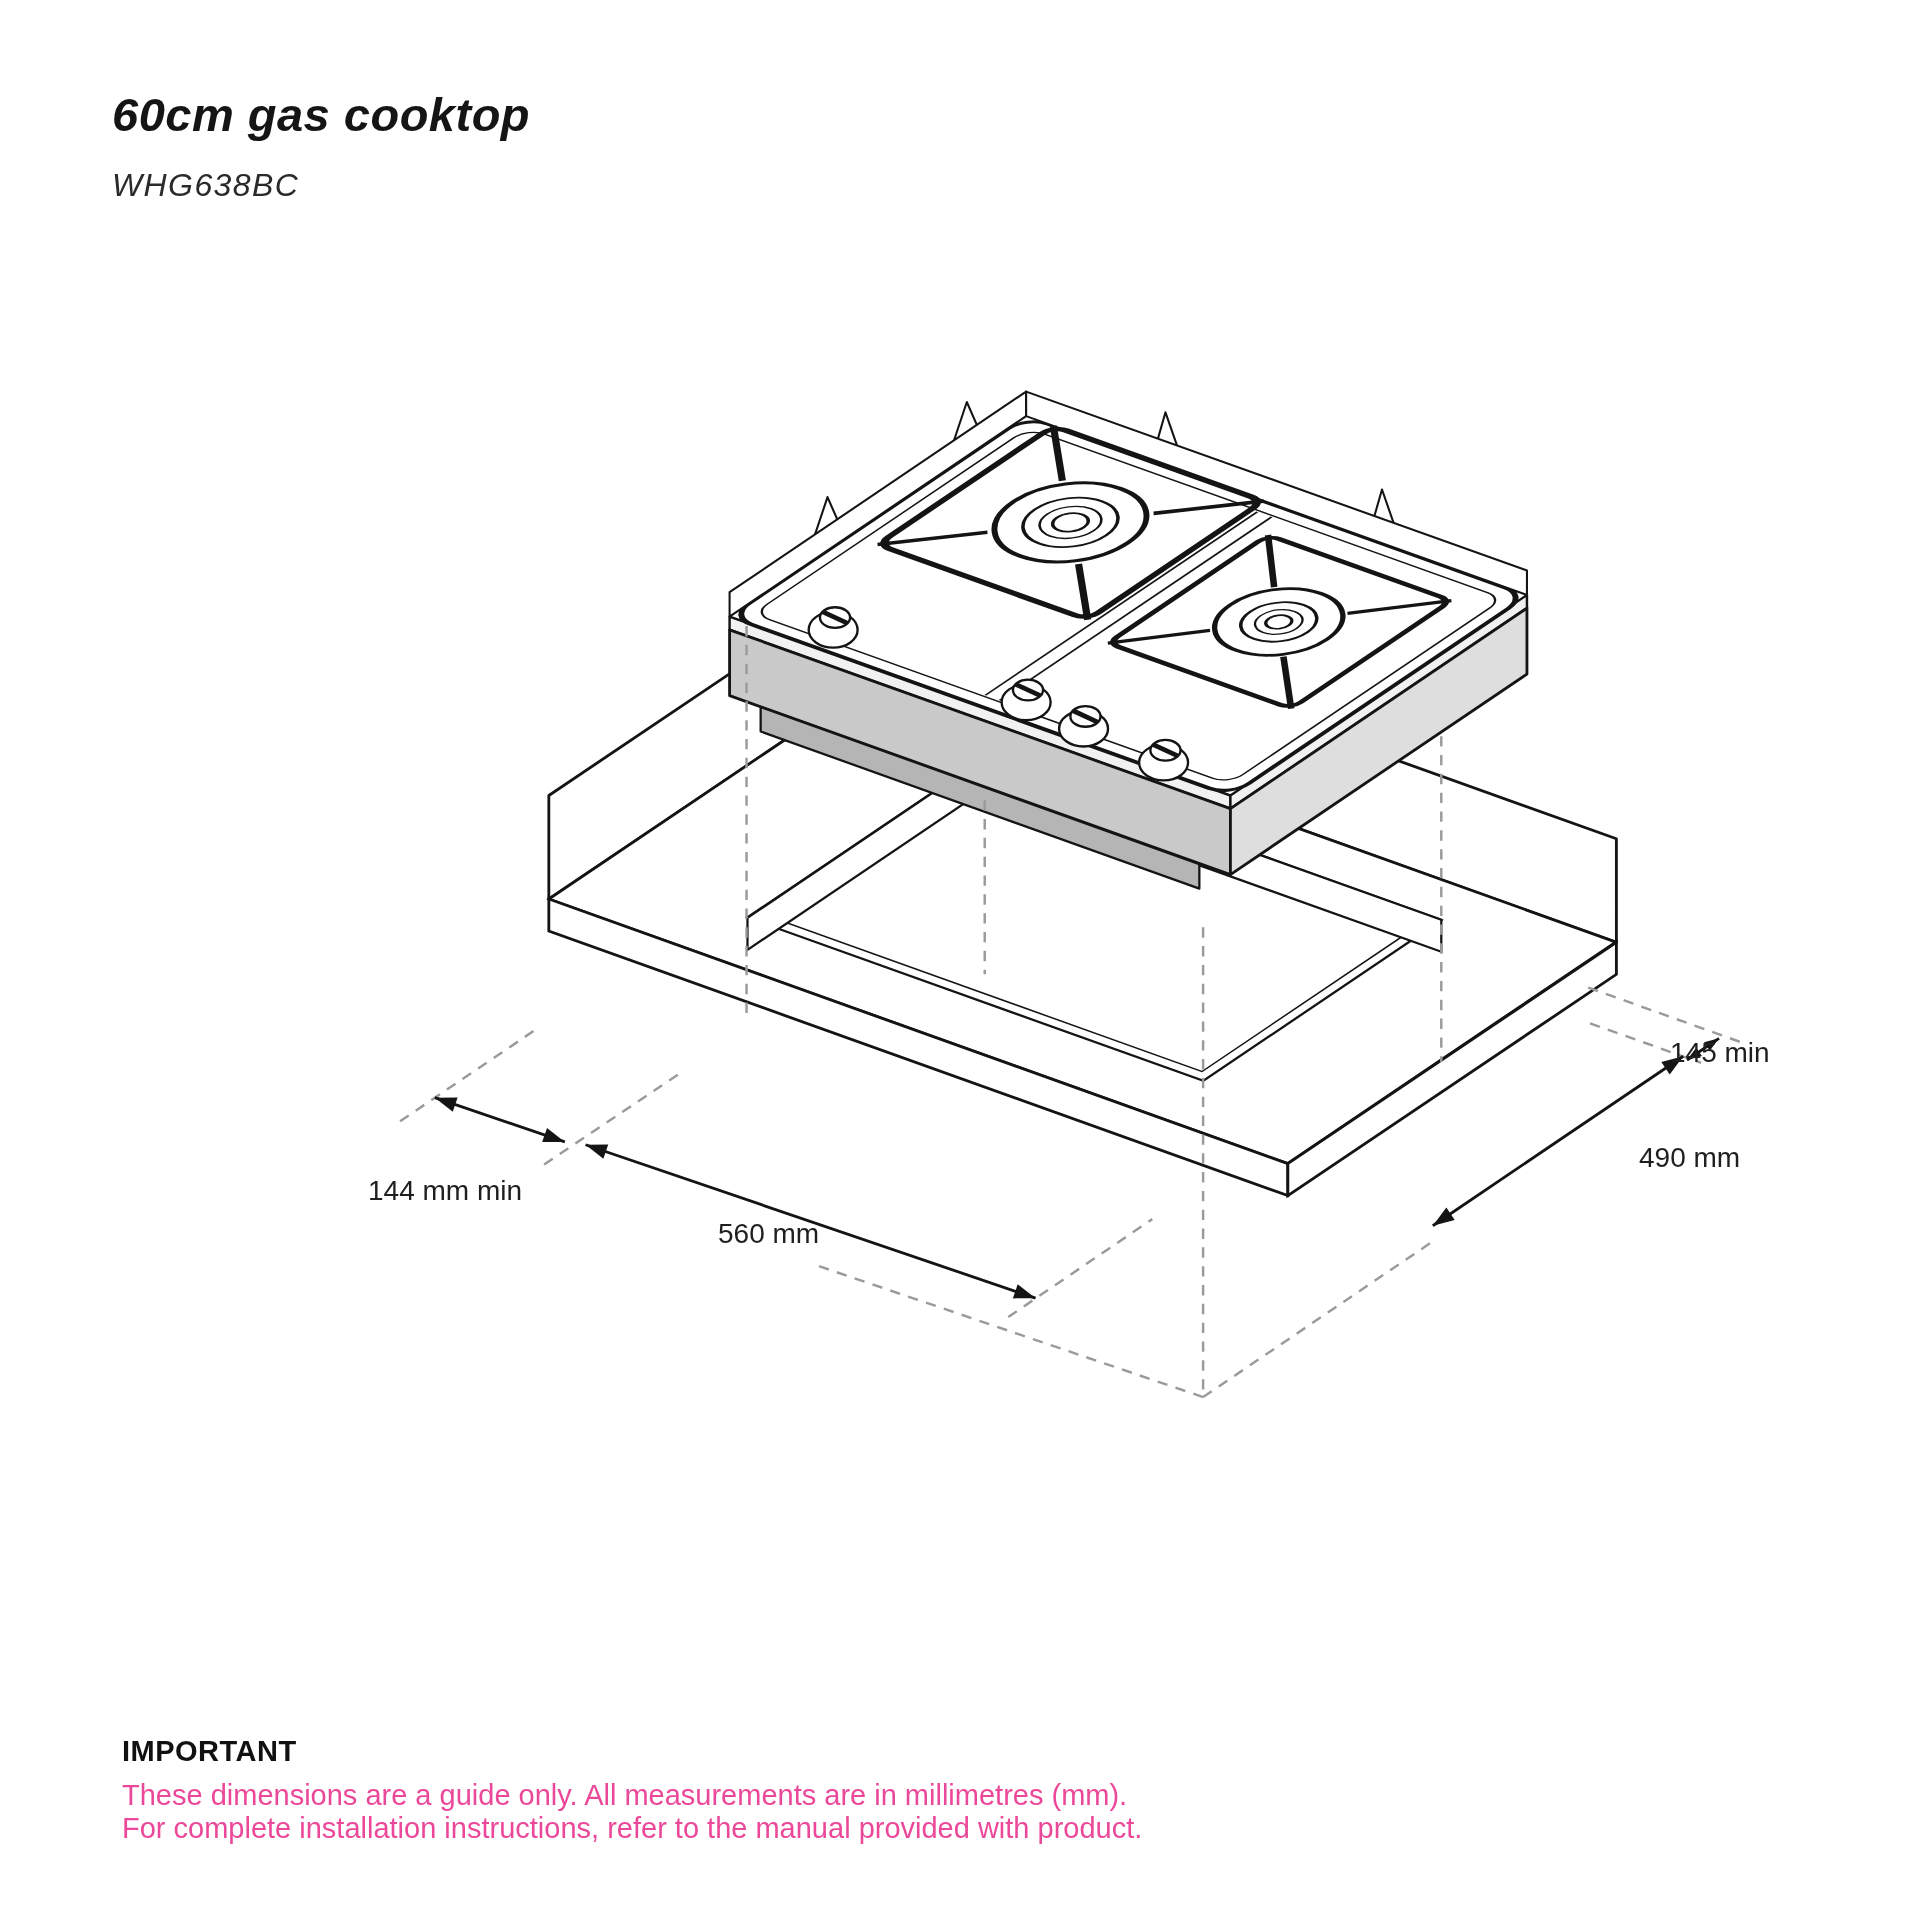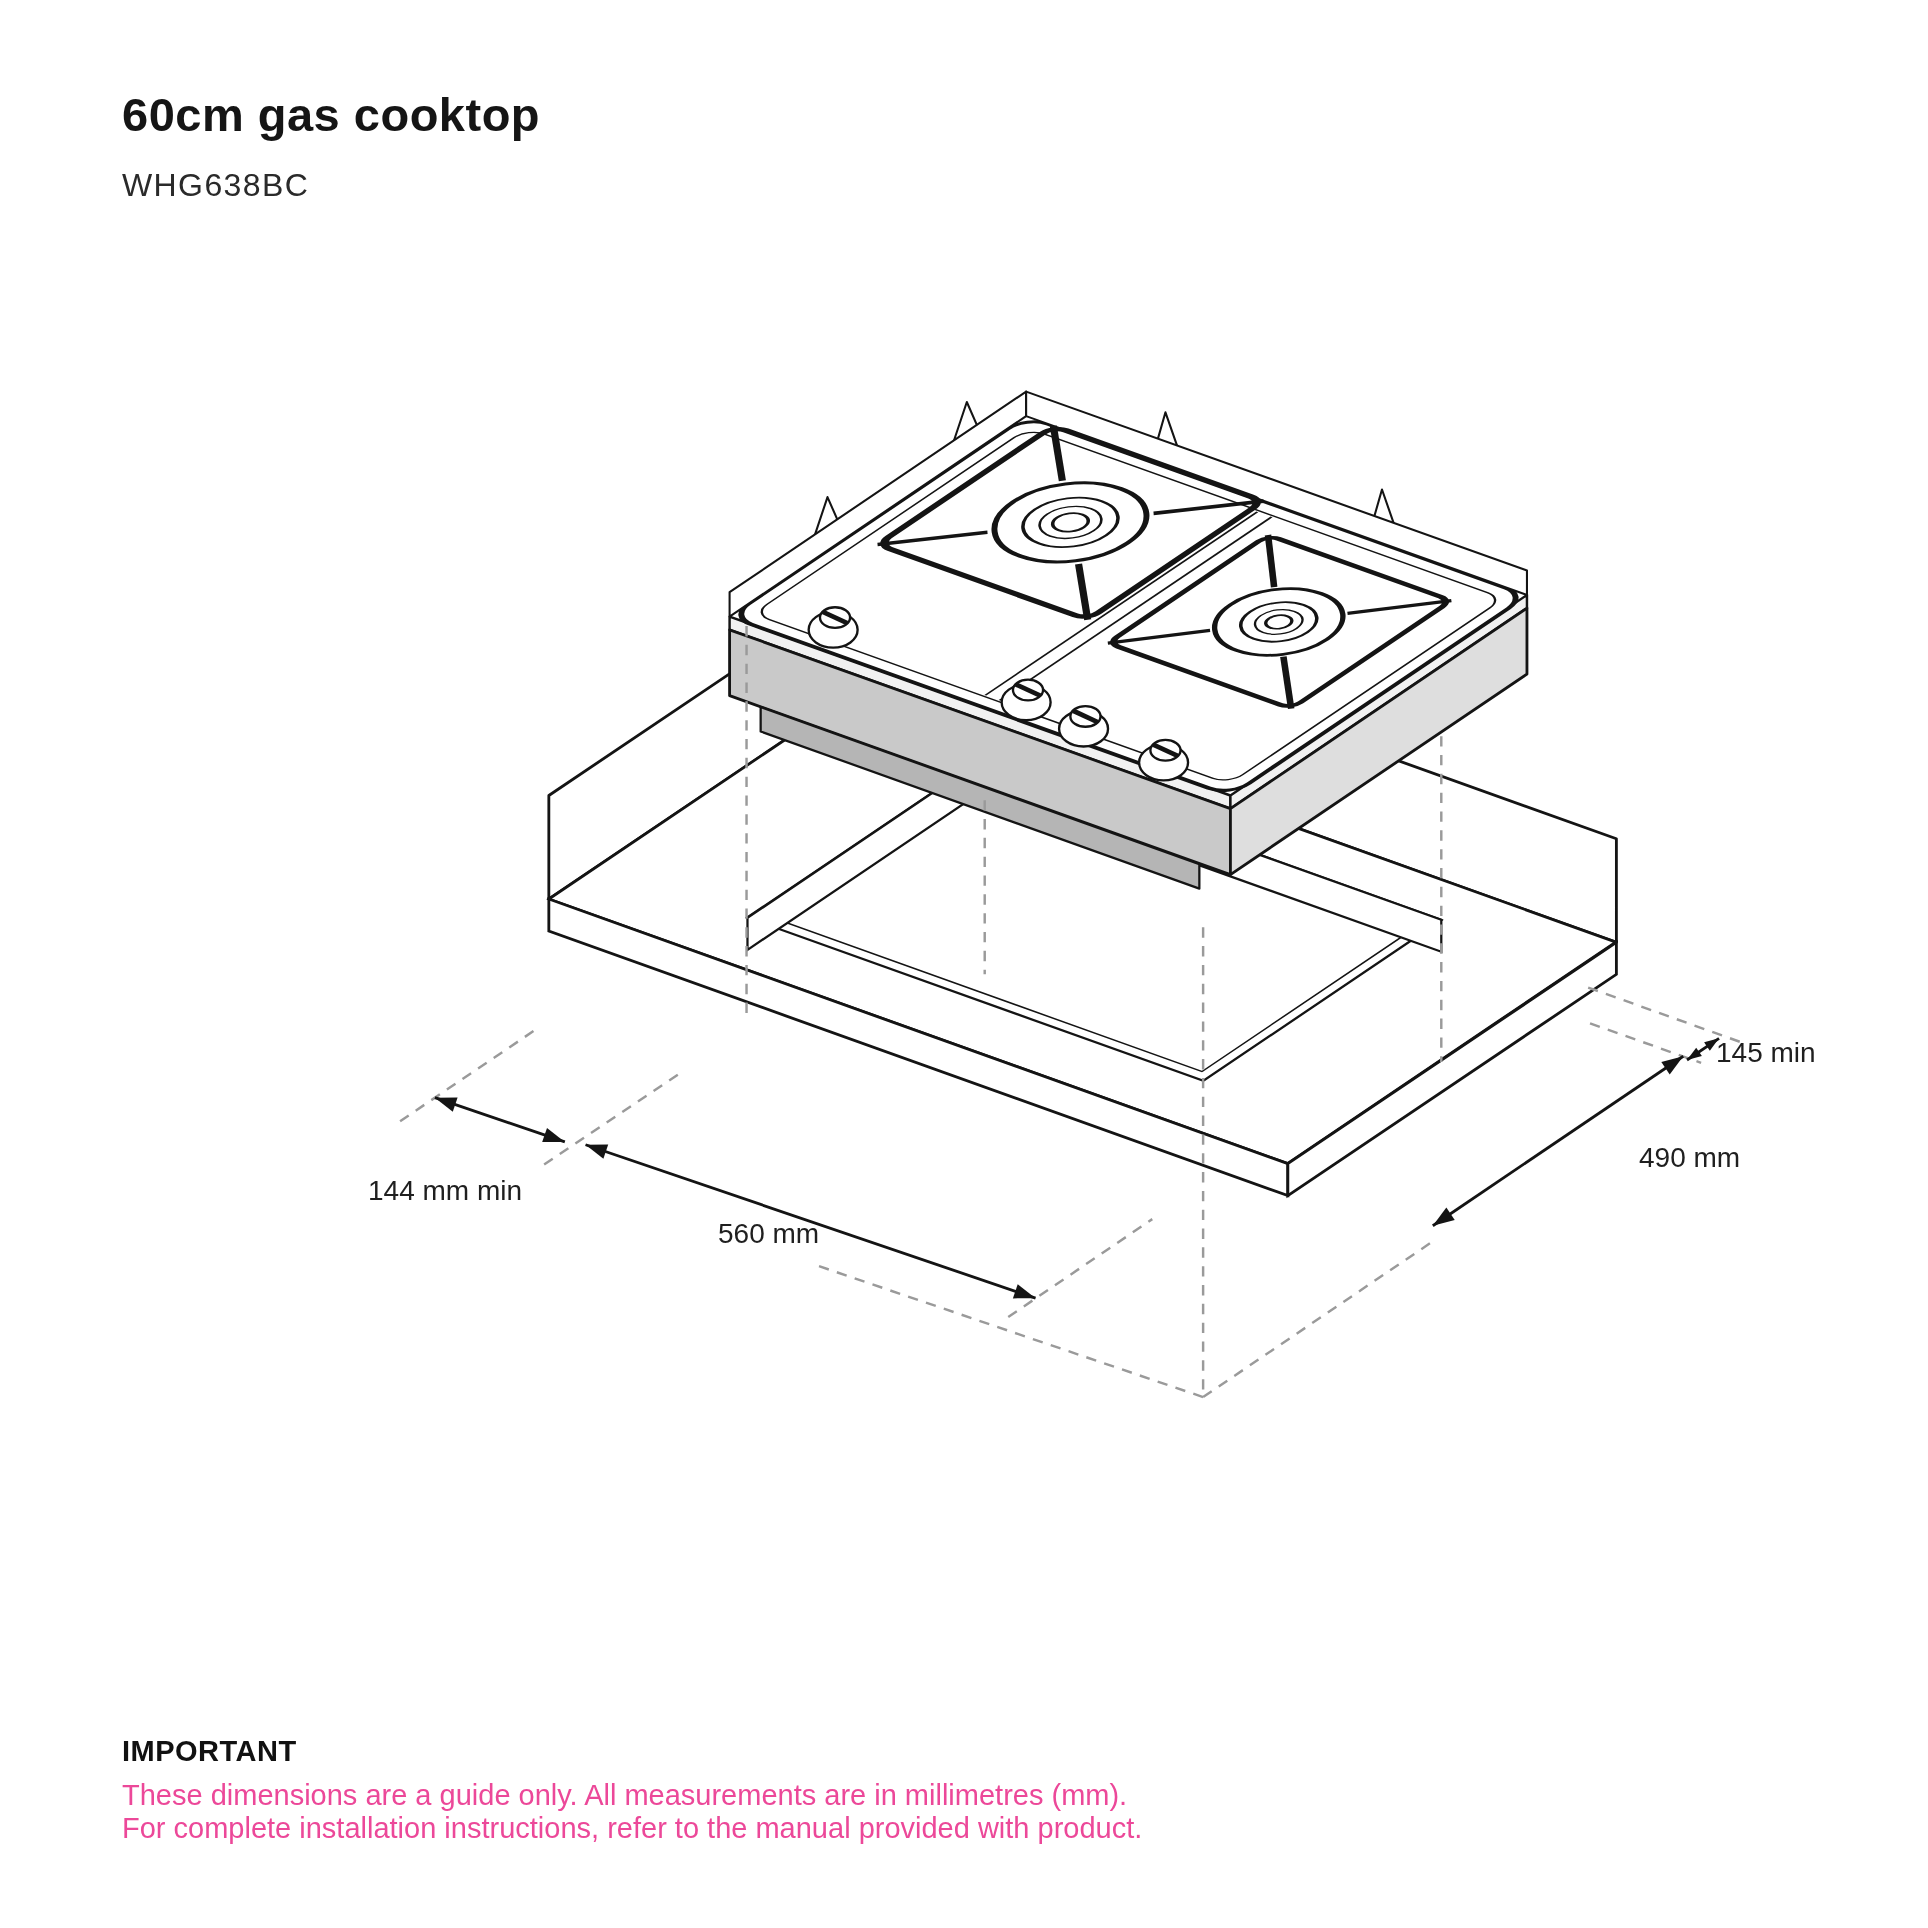--- a/index.html
+++ b/index.html
@@ -1,26 +1,26 @@
 <!DOCTYPE html>
 <html style="font-size:15px"><head>
 <meta charset="utf-8">
 <style>
   html,body{margin:0;padding:0;background:#fff;}
   .page{position:relative;width:1928px;height:1928px;background:#ffffff;overflow:hidden;
         font-family:"Liberation Sans", sans-serif;color:#1b1b1b;}
-  .hdr{position:absolute;left:122px;top:87px;}
+  .hdr{position:absolute;left:112px;top:87px;font-style:italic;}
   .hdr h1{margin:0;font-size:47px;font-weight:700;color:#151515;letter-spacing:0.5px;}
   .model{margin-top:24.5px;font-size:32px;font-weight:400;letter-spacing:1.4px;color:#2a2a2a;}
   svg.diagram{position:absolute;left:0;top:0;width:1928px;height:1928px;}
   .dim-label{position:absolute;font-size:28px;color:#1f1f1f;white-space:nowrap;z-index:3;}
   .lbl-144{left:368px;top:1175px;}
   .lbl-560{left:718px;top:1218px;}
   .lbl-490{left:1639px;top:1142px;}
-  .lbl-145{left:1716px;top:1037px;}
+  .lbl-145{left:1670px;top:1037px;}
   .note{position:absolute;left:164px;top:1392px;width:527px;font-size:29px;font-style:italic;
         line-height:34px;color:#1c1c1c;white-space:pre-line;z-index:3;}
   .imp-h{position:absolute;left:122px;top:1735px;font-size:29px;font-weight:700;letter-spacing:0.5px;color:#111;z-index:3;}
   .imp-b{position:absolute;left:122px;top:1779px;font-size:29px;line-height:33px;color:#ec4899;
          white-space:pre-line;z-index:3;}
 </style>
 </head>
 <body>
 
 <div class="page">

